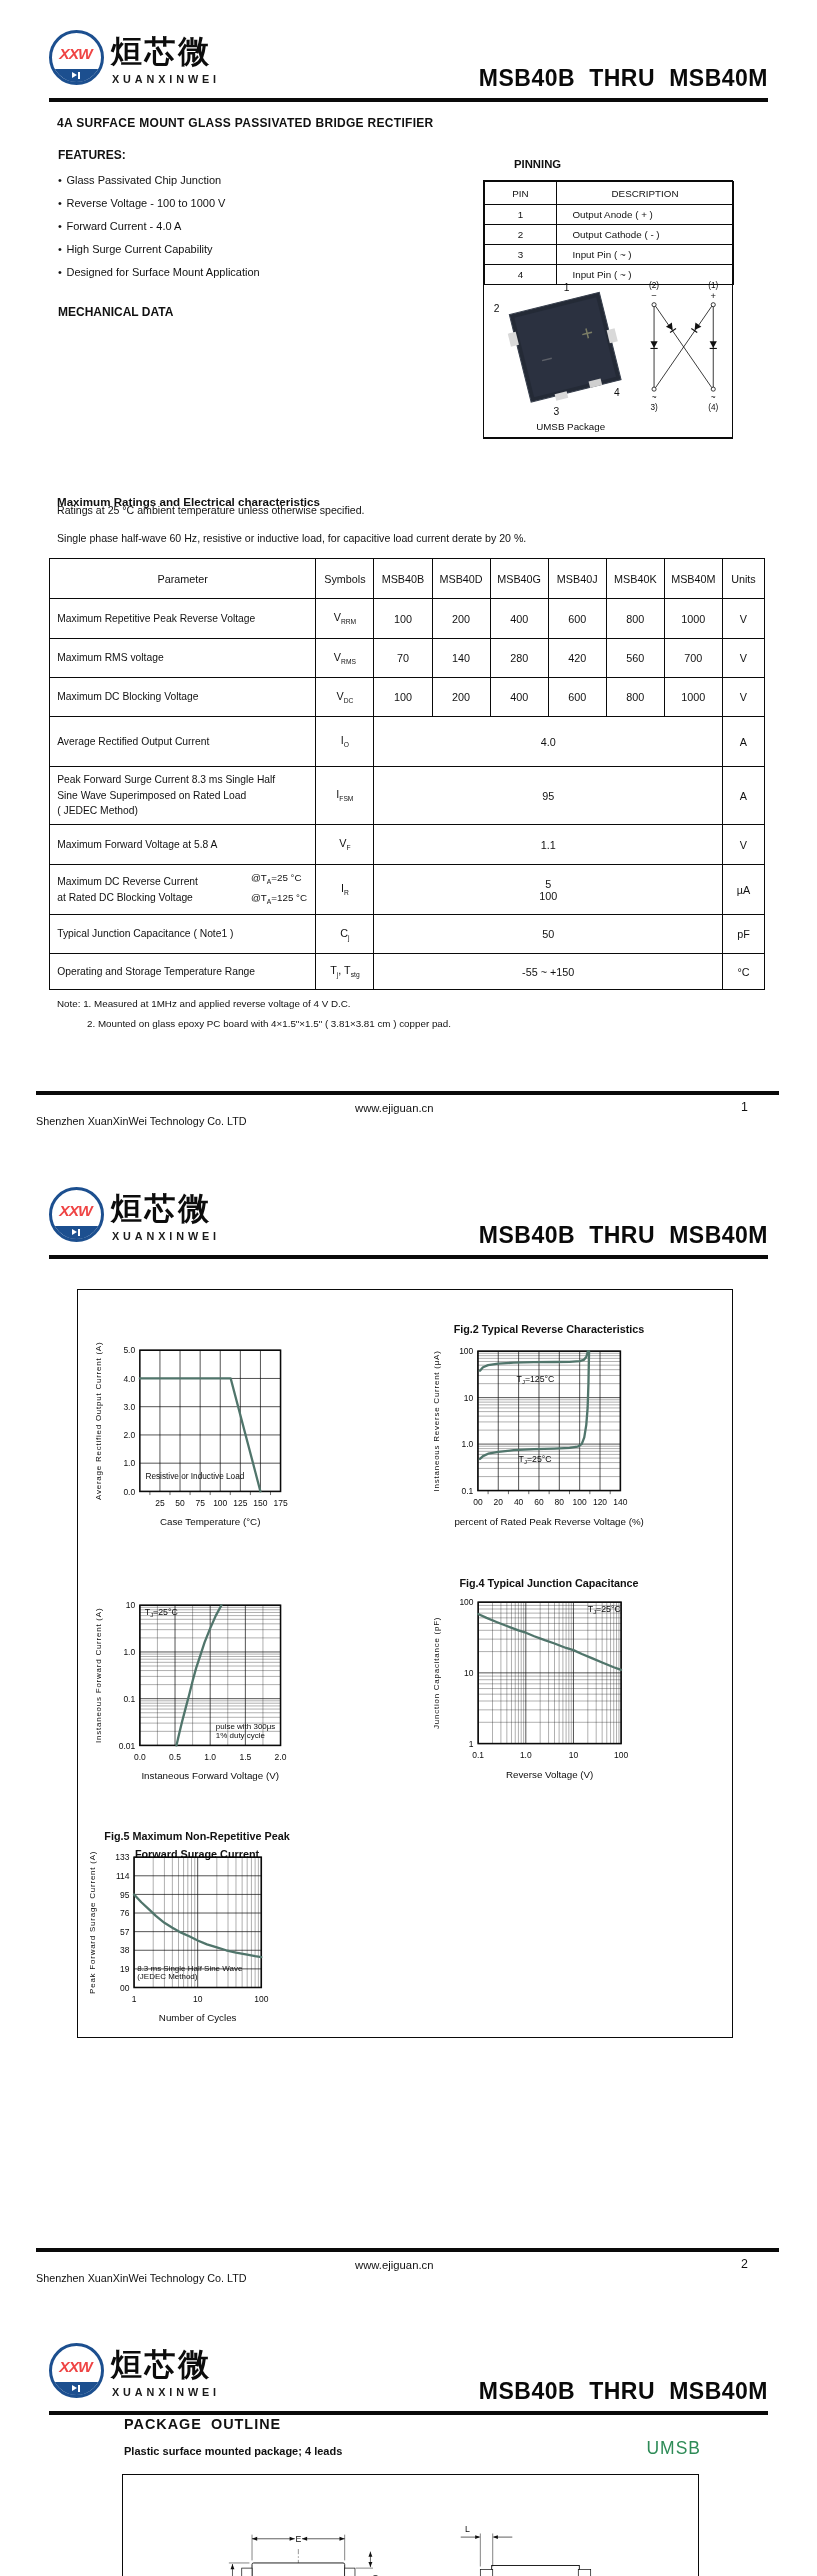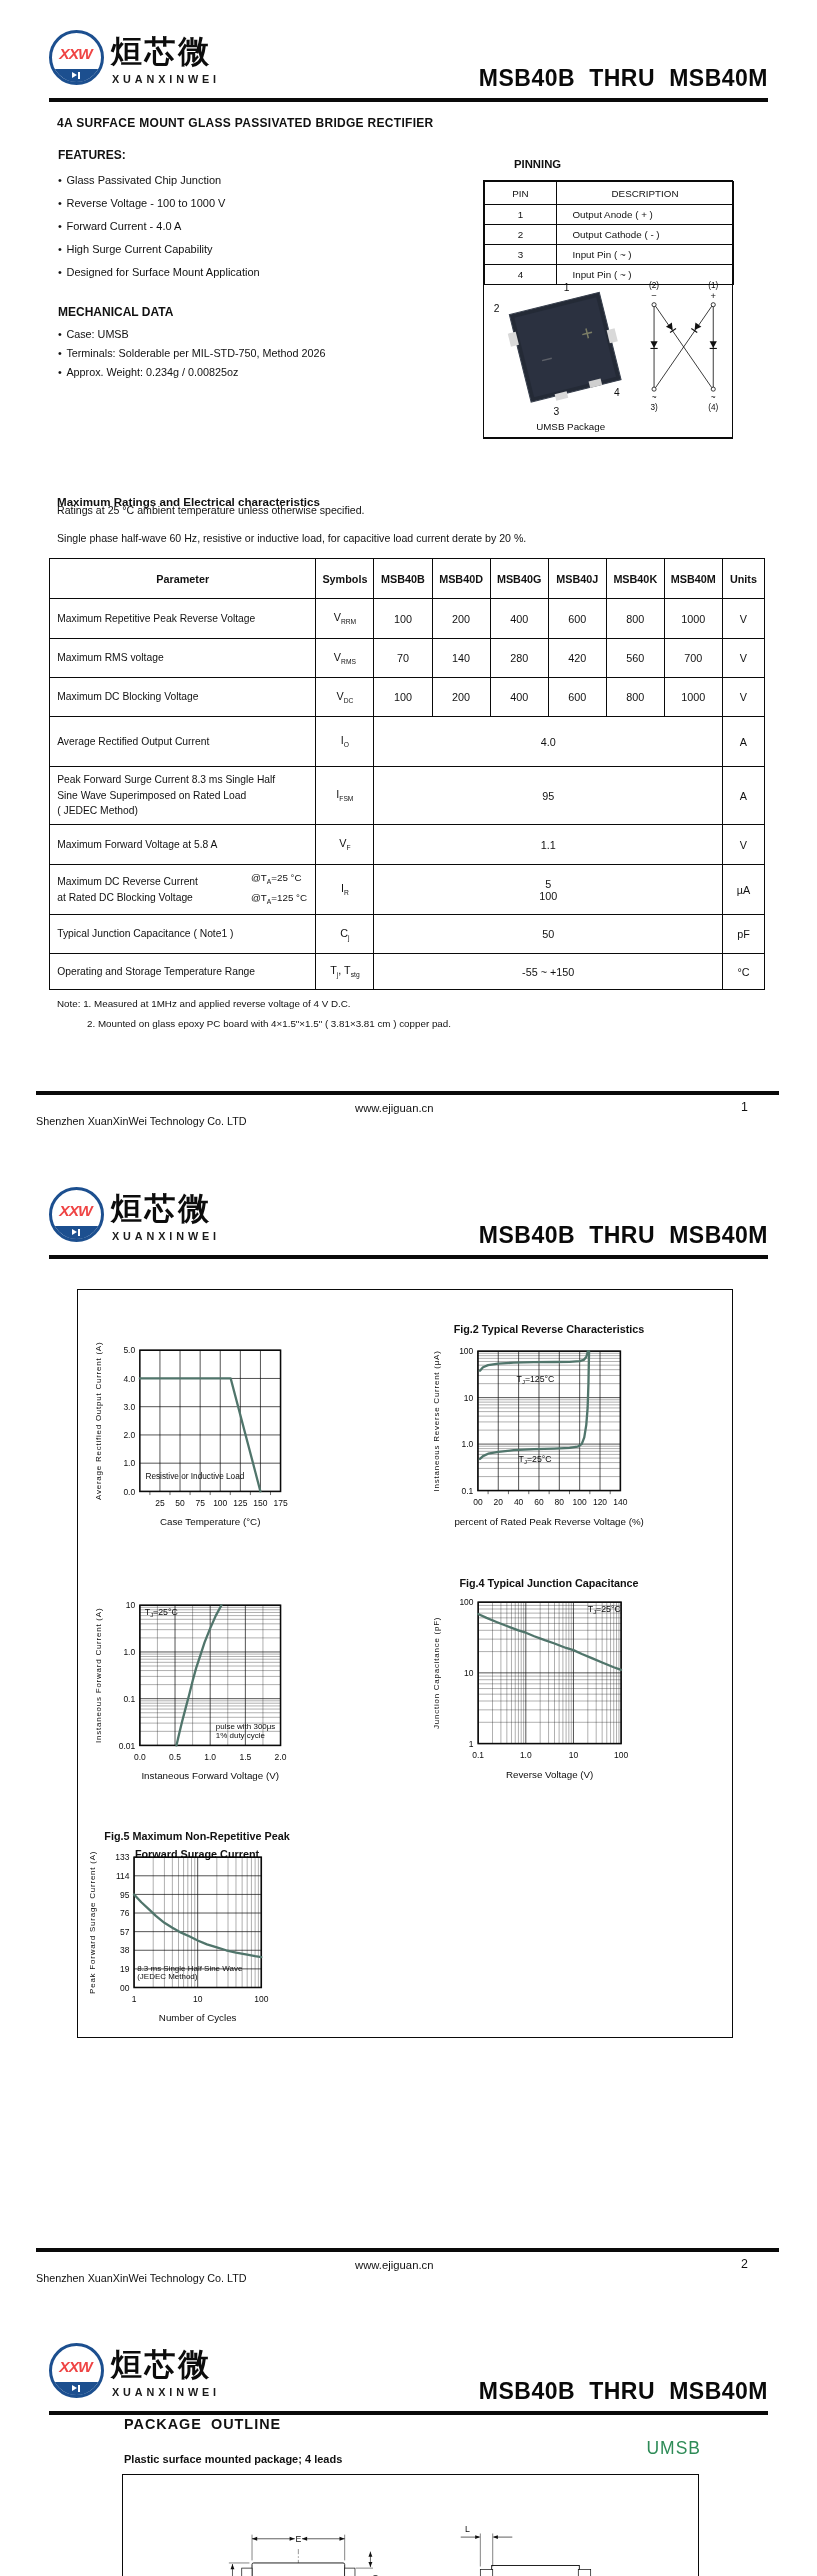--- a/index.html
+++ b/index.html
@@ -34,38 +34,38 @@
   .sec-title{position:absolute;font-size:12px;font-weight:bold;}
   .list{position:absolute;font-size:11px;}
   .list .li{white-space:nowrap;}
   .bullet{margin-right:4.6px;}
   
   table{border-collapse:collapse;table-layout:fixed;}
   .dtable{border:1.5px solid #0a0a0a;}
   .dtable td,.dtable th{border:0.8px solid #0a0a0a;text-align:center;vertical-align:middle;
        padding:0;color:#111;}
   .rtable{width:716px;}
-  .rtable th{font-size:10.8px;font-weight:bold;border-bottom:1.5px solid #0a0a0a;}
+  .rtable th{font-size:10.8px;font-weight:normal;border-bottom:1.5px solid #0a0a0a;}
   .rtable td{font-size:10.8px;}
   .rtable td.param{text-align:left;padding:3.1px 5.2px 3.1px 7.2px;font-size:10.3px;line-height:15.5px;}
   sub{font-size:6.7px;}
   .ptable{width:100%;}
   .ptable th{font-size:9.8px;font-weight:normal;height:22px;}
   .ptable td{font-size:9.8px;height:19px;}
   .ptable td.desc{text-align:left;padding-left:15.5px;}
   .pin-box{position:absolute;left:483px;top:180px;width:250px;height:259px;box-sizing:border-box;
        border:1px solid #0a0a0a;border-bottom-width:2.6px;}
   .note{position:absolute;font-size:9.8px;}
   
   .figbox{position:absolute;left:77px;top:132px;width:654px;height:747px;border:1.5px solid #0a0a0a;}
   .fig-title{position:absolute;width:268px;text-align:center;font-weight:bold;font-size:10.8px;line-height:17.5px;}
   .chart{position:absolute;}
   
   .pkg-title{position:absolute;left:124px;top:103px;font-size:14.4px;font-weight:bold;letter-spacing:1px;word-spacing:4.1px;}
-  .pkg-sub{position:absolute;left:124px;top:132px;font-size:11px;font-weight:bold;margin-top:8px;}
+  .pkg-sub{position:absolute;left:124px;top:132px;font-size:11px;font-weight:bold;}
   .umsb-badge{position:absolute;left:567px;top:125px;width:134px;text-align:right;font-size:17.5px;
        letter-spacing:1px;color:#2e8b57;}
   .outline-box{position:absolute;left:122px;top:161px;width:575px;height:817px;border:1.5px solid #0a0a0a;}
 </style>
 </head>
 <body>
 
 <div class="doc">
 
   <section class="page" id="page1">
@@ -86,25 +86,20 @@
     <div class="h-product">4A SURFACE MOUNT GLASS PASSIVATED BRIDGE RECTIFIER</div>
     <div class="sec-title" style="left:58px;top:148px;">FEATURES:</div>
     <div class="list" id="features-list" style="left:58px;top:169px;line-height:23px;">
         <div class="li"><span class="bullet">•</span><span>Glass Passivated Chip Junction</span></div>
         <div class="li"><span class="bullet">•</span><span>Reverse Voltage - 100 to 1000 V</span></div>
         <div class="li"><span class="bullet">•</span><span>Forward Current - 4.0 A</span></div>
         <div class="li"><span class="bullet">•</span><span>High Surge Current Capability</span></div>
         <div class="li"><span class="bullet">•</span><span>Designed for Surface Mount Application</span></div>
       </div>
     <div class="sec-title" style="left:58px;top:305px;">MECHANICAL DATA</div>
-    <div class="list" id="mech-list" style="left:58px;top:325px;line-height:19px;font-size:10.8px;">
-        <div class="li"><span class="bullet">•</span><span>Case: UMSB</span></div>
-        <div class="li"><span class="bullet">•</span><span>Terminals: Solderable per MIL-STD-750, Method 2026</span></div>
-        <div class="li"><span class="bullet">•</span><span>Approx. Weight:  0.234g / 0.00825oz</span></div>
-      </div>
 
     <div class="sec-title" style="left:514px;top:158px;font-size:11.3px;">PINNING</div>
     <div class="pin-box">
       <div id="pinning-table-host">
           <table class="dtable ptable">
             <colgroup>
               <col style="width: 72px;">
               <col style="width: 177px;">
             </colgroup>
             <thead>

